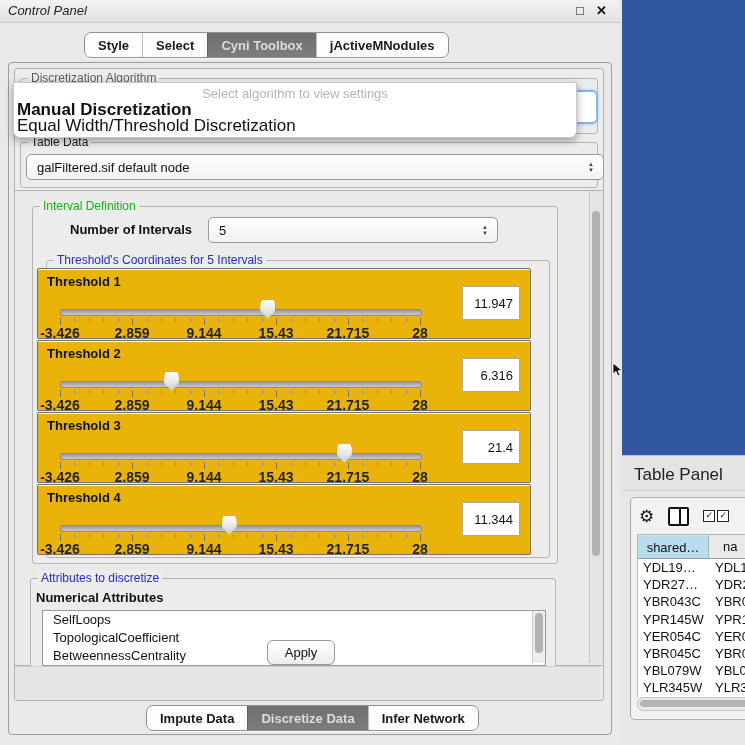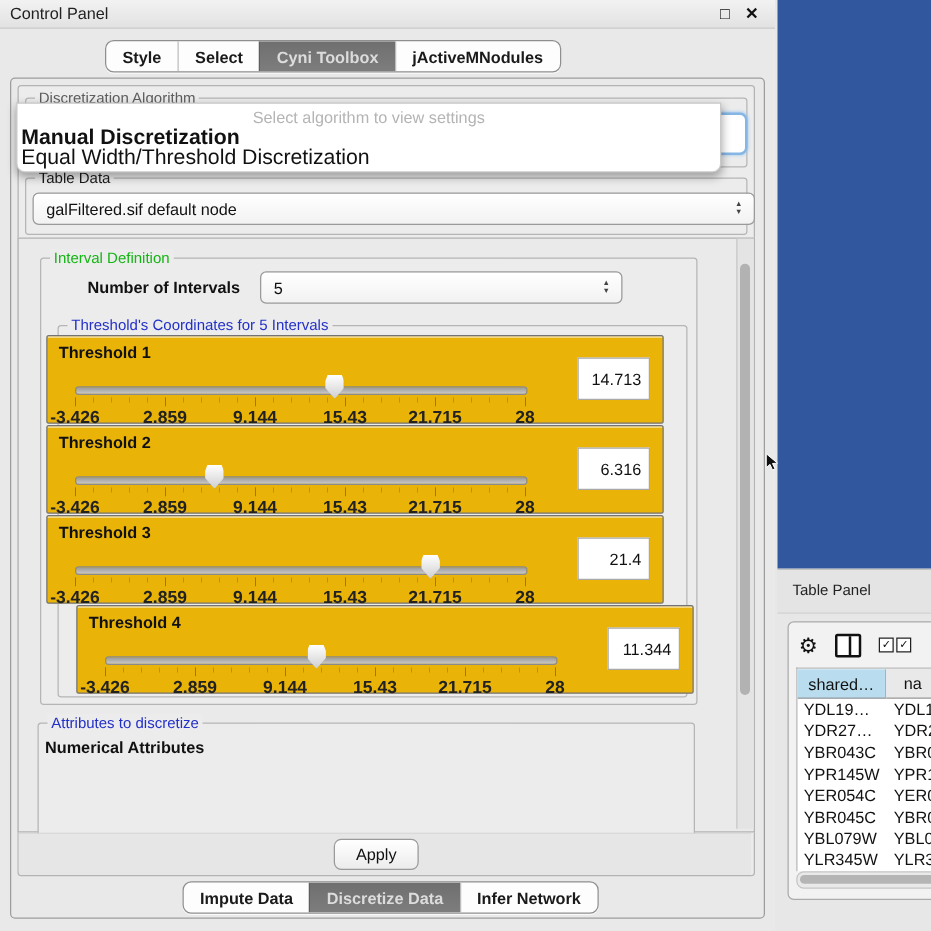--- a/index.html
+++ b/index.html
@@ -5,21 +5,21 @@
   html,body{margin:0;padding:0;}
   body{width:745px;height:745px;overflow:hidden;background:#e7e7e7;
        font-family:"Liberation Sans",sans-serif;position:relative;
        -webkit-font-smoothing:antialiased;}
   .abs{position:absolute;}
 
   
   #cp{left:0;top:0;width:620px;height:745px;background:#e9e9e9;}
   #cp-titlebar{left:0;top:0;width:620px;height:22px;background:linear-gradient(#f2f2f2,#e2e2e2);
      border-bottom:1px solid #c9c9c9;}
-  #cp-title{left:8px;top:3px;font-size:13px;color:#222;}
+  #cp-title{left:8px;top:3px;font-size:13px;color:#222;font-style:italic;}
   .win-btn{top:3px;font-size:13px;color:#111;font-weight:bold;cursor:default;}
   #btn-float{left:576px;font-weight:normal;}
   #btn-close{left:596px;}
 
   
   .segbar{display:flex;align-items:stretch;background:#fdfdfd;border:1px solid #8f8f8f;
      border-radius:7px;overflow:hidden;height:24px;box-shadow:0 1px 0 rgba(255,255,255,.7);}
   .seg{display:flex;align-items:center;padding:0 13px;font-size:13px;font-weight:bold;color:#1a1a1a;
      border-left:1px solid #bdbdbd;white-space:nowrap;}
   .seg:first-child{border-left:none;}
@@ -96,31 +96,31 @@
   #attr-group{left:30px;top:578px;width:524px;height:96px;background:#ececec;}
   #attr-sub{left:36px;top:590px;font-size:13px;font-weight:bold;color:#111;}
   #attr-list{left:42px;top:610px;width:502px;height:54px;background:#fff;border:1px solid #9a9a9a;
      overflow:hidden;}
   .attr-item{font-size:13px;color:#111;padding:1px 0 1px 10px;height:16px;line-height:16px;}
   #attr-vscroll{right:0;top:0;width:12px;height:52px;background:#eee;border-left:1px solid #ccc;}
   #attr-vthumb{top:2px;height:40px;}
 
   #apply-strip{left:15px;top:666px;width:586px;height:33px;background:#e6e6e6;
      border-top:1px solid #cfcfcf;border-radius:0 0 3px 3px;}
-  #apply-btn{left:267px;top:671px;width:66px;height:23px;background:linear-gradient(#ffffff,#ececec);
+  #apply-btn{left:267px;top:640px;width:66px;height:23px;background:linear-gradient(#ffffff,#ececec);
      border:1px solid #9a9a9a;border-radius:6px;font-size:13px;color:#111;display:flex;
      align-items:center;justify-content:center;}
 
   
   #net-win{left:622px;top:0;width:123px;height:455px;background:#31589e;}
 
   
   #tp-header{left:622px;top:455px;width:123px;height:34px;background:#e4e4e4;
      border-top:1px solid #c2c2c2;border-bottom:1px solid #d2d2d2;}
-  #tp-title{left:12px;top:9px;font-size:12px;color:#222;}
+  #tp-title{left:12px;top:9px;font-size:17px;color:#222;}
   #tp-body{left:630px;top:497px;width:130px;height:221px;background:#f2f2f2;
      border:1px solid #ababab;border-radius:5px;}
   #tp-toolbar{left:8px;top:6px;height:24px;display:flex;align-items:center;gap:14px;color:#111;}
   .gear{font-size:17px;line-height:17px;}
   .colicon{width:17px;height:15px;border:2px solid #111;border-radius:2px;position:relative;background:#fff;}
   .colicon:after{content:"";position:absolute;left:50%;top:0;bottom:0;width:2px;background:#111;}
   .cbpair{display:flex;gap:2px;}
   .cb{width:10px;height:10px;border:1.5px solid #222;font-size:9px;line-height:9px;text-align:center;
      color:#111;background:#fff;}
   #tp-table{left:6px;top:36px;width:126px;height:162px;overflow:hidden;background:#fff;
@@ -216,21 +216,21 @@
           <div class="thumb" style="left: calc(57.72% - 7.5px);"></div>
           <div class="ticklabels">
             <span style="left: 0%;">-3.426</span>
             <span style="left: 20%;">2.859</span>
             <span style="left: 40%;">9.144</span>
             <span style="left: 60%;">15.43</span>
             <span style="left: 80%;">21.715</span>
             <span style="left: 100%;">28</span>
           </div>
         </div>
-        <div class="valbox">14.713</div>
+        <div class="valbox">11.947</div>
       </div>
       <div class="tpanel abs" style="top: 340px;">
         <div class="tlabel">Threshold 2</div>
         <div class="slider">
           <div class="track"></div>
           <div class="ticks-min"></div>
           <div class="ticks-maj"></div>
           <div class="thumb" style="left: calc(31% - 7.5px);"></div>
           <div class="ticklabels">
             <span style="left: 0%;">-3.426</span>
@@ -254,21 +254,21 @@
             <span style="left: 0%;">-3.426</span>
             <span style="left: 20%;">2.859</span>
             <span style="left: 40%;">9.144</span>
             <span style="left: 60%;">15.43</span>
             <span style="left: 80%;">21.715</span>
             <span style="left: 100%;">28</span>
           </div>
         </div>
         <div class="valbox">21.4</div>
       </div>
-      <div class="tpanel abs" style="top: 484px; margin-left: 24px;">
+      <div class="tpanel abs" style="top: 484px;">
         <div class="tlabel">Threshold 4</div>
         <div class="slider">
           <div class="track"></div>
           <div class="ticks-min"></div>
           <div class="ticks-maj"></div>
           <div class="thumb" style="left: calc(47% - 7.5px);"></div>
           <div class="ticklabels">
             <span style="left: 0%;">-3.426</span>
             <span style="left: 20%;">2.859</span>
             <span style="left: 40%;">9.144</span>
@@ -278,20 +278,30 @@
           </div>
         </div>
         <div class="valbox">11.344</div>
       </div>
     </div>
 
   <div class="abs group" id="attr-group">
     <span class="gtitle blue">Attributes to discretize</span>
   </div>
   <span class="abs" id="attr-sub">Numerical Attributes</span>
+  <div class="abs" id="attr-list">
+    <div id="attr-items">
+        <div class="attr-item">SelfLoops</div>
+        <div class="attr-item">TopologicalCoefficient</div>
+        <div class="attr-item">BetweennessCentrality</div>
+      </div>
+    <div class="vscroll abs" id="attr-vscroll">
+      <div class="vthumb" id="attr-vthumb"></div>
+    </div>
+  </div>
 
   <div class="abs" id="apply-strip"></div>
   <div class="abs" id="apply-btn">Apply</div>
 
   <div class="abs segbar" id="bottom-tabs">
       <div class="seg">
         <span>Impute Data</span>
       </div>
       <div class="seg sel">
         <span>Discretize Data</span>

